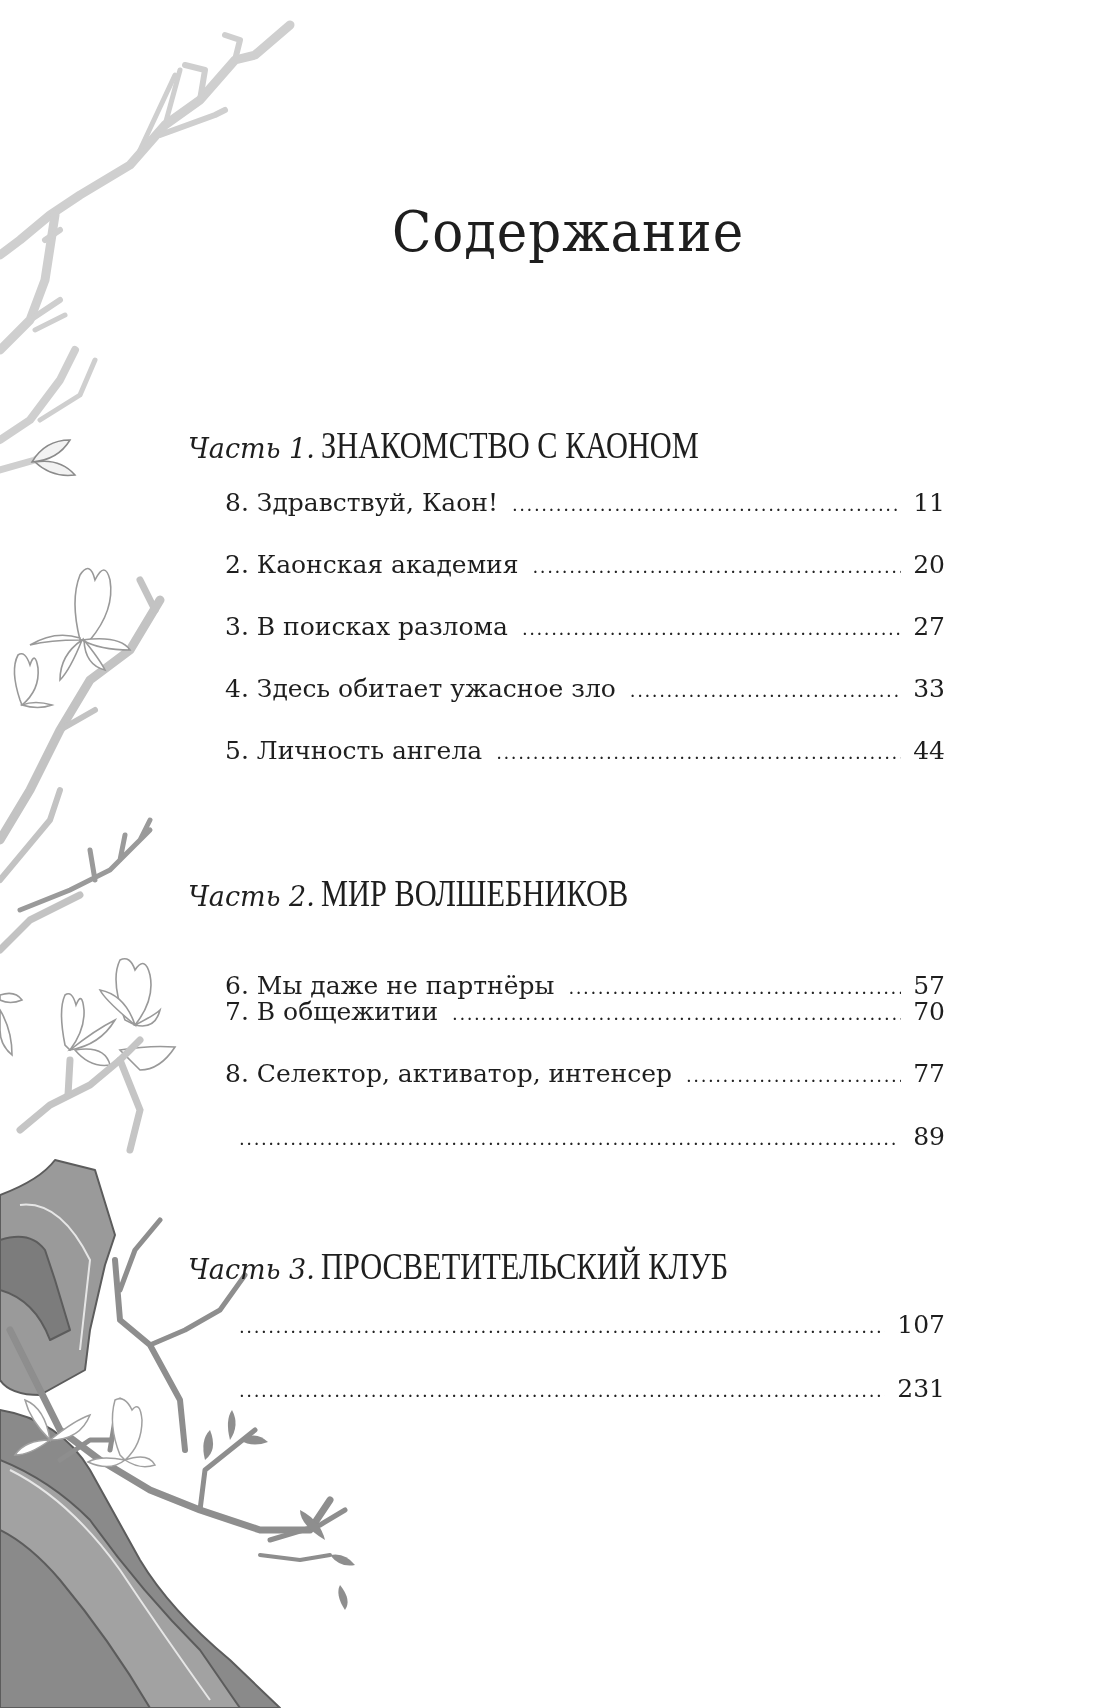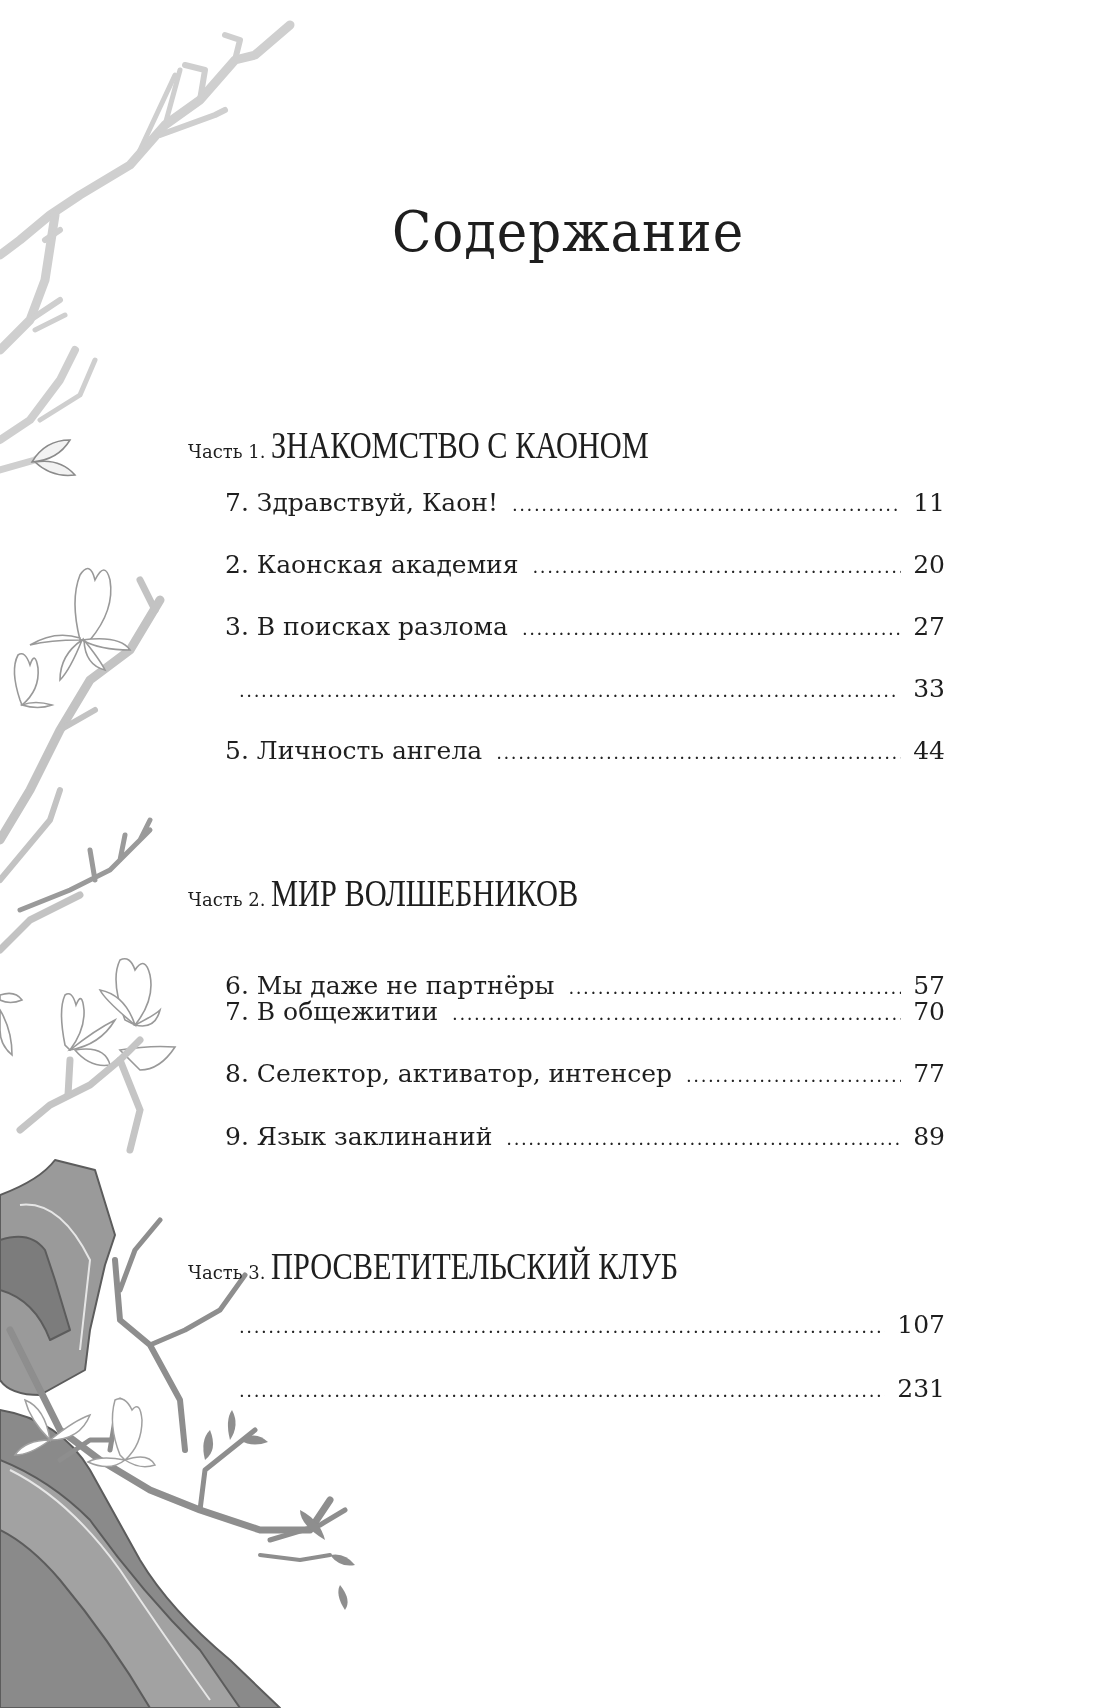--- a/index.html
+++ b/index.html
@@ -9,21 +9,21 @@
     position:absolute; left:0; width:1136px; top:204px; text-align:center;
     font-family:"DejaVu Serif", serif; font-size:56px; color:#1e1e1e;
     letter-spacing:1px; line-height:1;
     transform:scaleX(0.92); transform-origin:568px 0;
   }
   .part {
     position:absolute; left:188px; white-space:nowrap; line-height:1;
     color:#1e1e1e;
   }
   .part .lbl {
-    font-family:"DejaVu Serif", serif; font-size:18px;
+    font-family:"DejaVu Serif", serif; font-style:italic; font-size:27px;
   }
   .part .pname {
     font-family:"Liberation Serif", serif; font-size:38px;
     display:inline-block; transform:scaleX(0.8); transform-origin:0 0;
     margin-left:6px;
   }
   .entry {
     position:absolute; left:225px; width:720px; height:34px;
     display:flex; align-items:baseline; white-space:nowrap;
     font-family:"DejaVu Serif", serif; font-size:25px; color:#1e1e1e;
@@ -137,35 +137,36 @@
     <path d="M120 1455 Q108 1425 115 1400 Q125 1395 132 1410 Q140 1400 142 1420 Q142 1445 125 1460 Z M125 1460 Q100 1455 88 1462 Q110 1472 125 1460 Z M125 1460 Q148 1452 155 1465 Q140 1470 125 1460 Z"></path>
   </g>
 </svg>
 
 <h1 class="title" style="margin:0;font-weight:normal;">Содержание</h1>
 
 <div class="part" style="top:426px;">
   <span class="lbl">Часть 1.</span><span class="pname">ЗНАКОМСТВО С КАОНОМ</span>
 </div>
 <div class="entry" style="top:486px;">
-  <span class="etitle">7. Здравствуй, Каон!</span>
+  <span class="etitle">8. Здравствуй, Каон!</span>
   <span class="leader">..........................................................................................</span>
   <span class="page">11</span>
 </div>
 <div class="entry" style="top:548px;">
   <span class="etitle">2. Каонская академия</span>
   <span class="leader">..........................................................................................</span>
   <span class="page">20</span>
 </div>
 <div class="entry" style="top:610px;">
   <span class="etitle">3. В поисках разлома</span>
   <span class="leader">..........................................................................................</span>
   <span class="page">27</span>
 </div>
 <div class="entry" style="top:672px;">
+  <span class="etitle">4. Здесь обитает ужасное зло</span>
   <span class="leader">..........................................................................................</span>
   <span class="page">33</span>
 </div>
 <div class="entry" style="top:734px;">
   <span class="etitle">5. Личность ангела</span>
   <span class="leader">..........................................................................................</span>
   <span class="page">44</span>
 </div>
 
 <div class="part" style="top:874px;">
@@ -180,21 +181,20 @@
   <span class="etitle">7. В общежитии</span>
   <span class="leader">..........................................................................................</span>
   <span class="page">70</span>
 </div>
 <div class="entry" style="top:1057px;">
   <span class="etitle">8. Селектор, активатор, интенсер</span>
   <span class="leader">..........................................................................................</span>
   <span class="page">77</span>
 </div>
 <div class="entry" style="top:1120px;">
-  <span class="etitle">9. Язык заклинаний</span>
   <span class="leader">..........................................................................................</span>
   <span class="page">89</span>
 </div>
 
 <div class="part" style="top:1247px;">
   <span class="lbl">Часть 3.</span><span class="pname">ПРОСВЕТИТЕЛЬСКИЙ КЛУБ</span>
 </div>
 <div class="entry" style="top:1308px;">
   <span class="leader">..........................................................................................</span>
   <span class="page">107</span>

